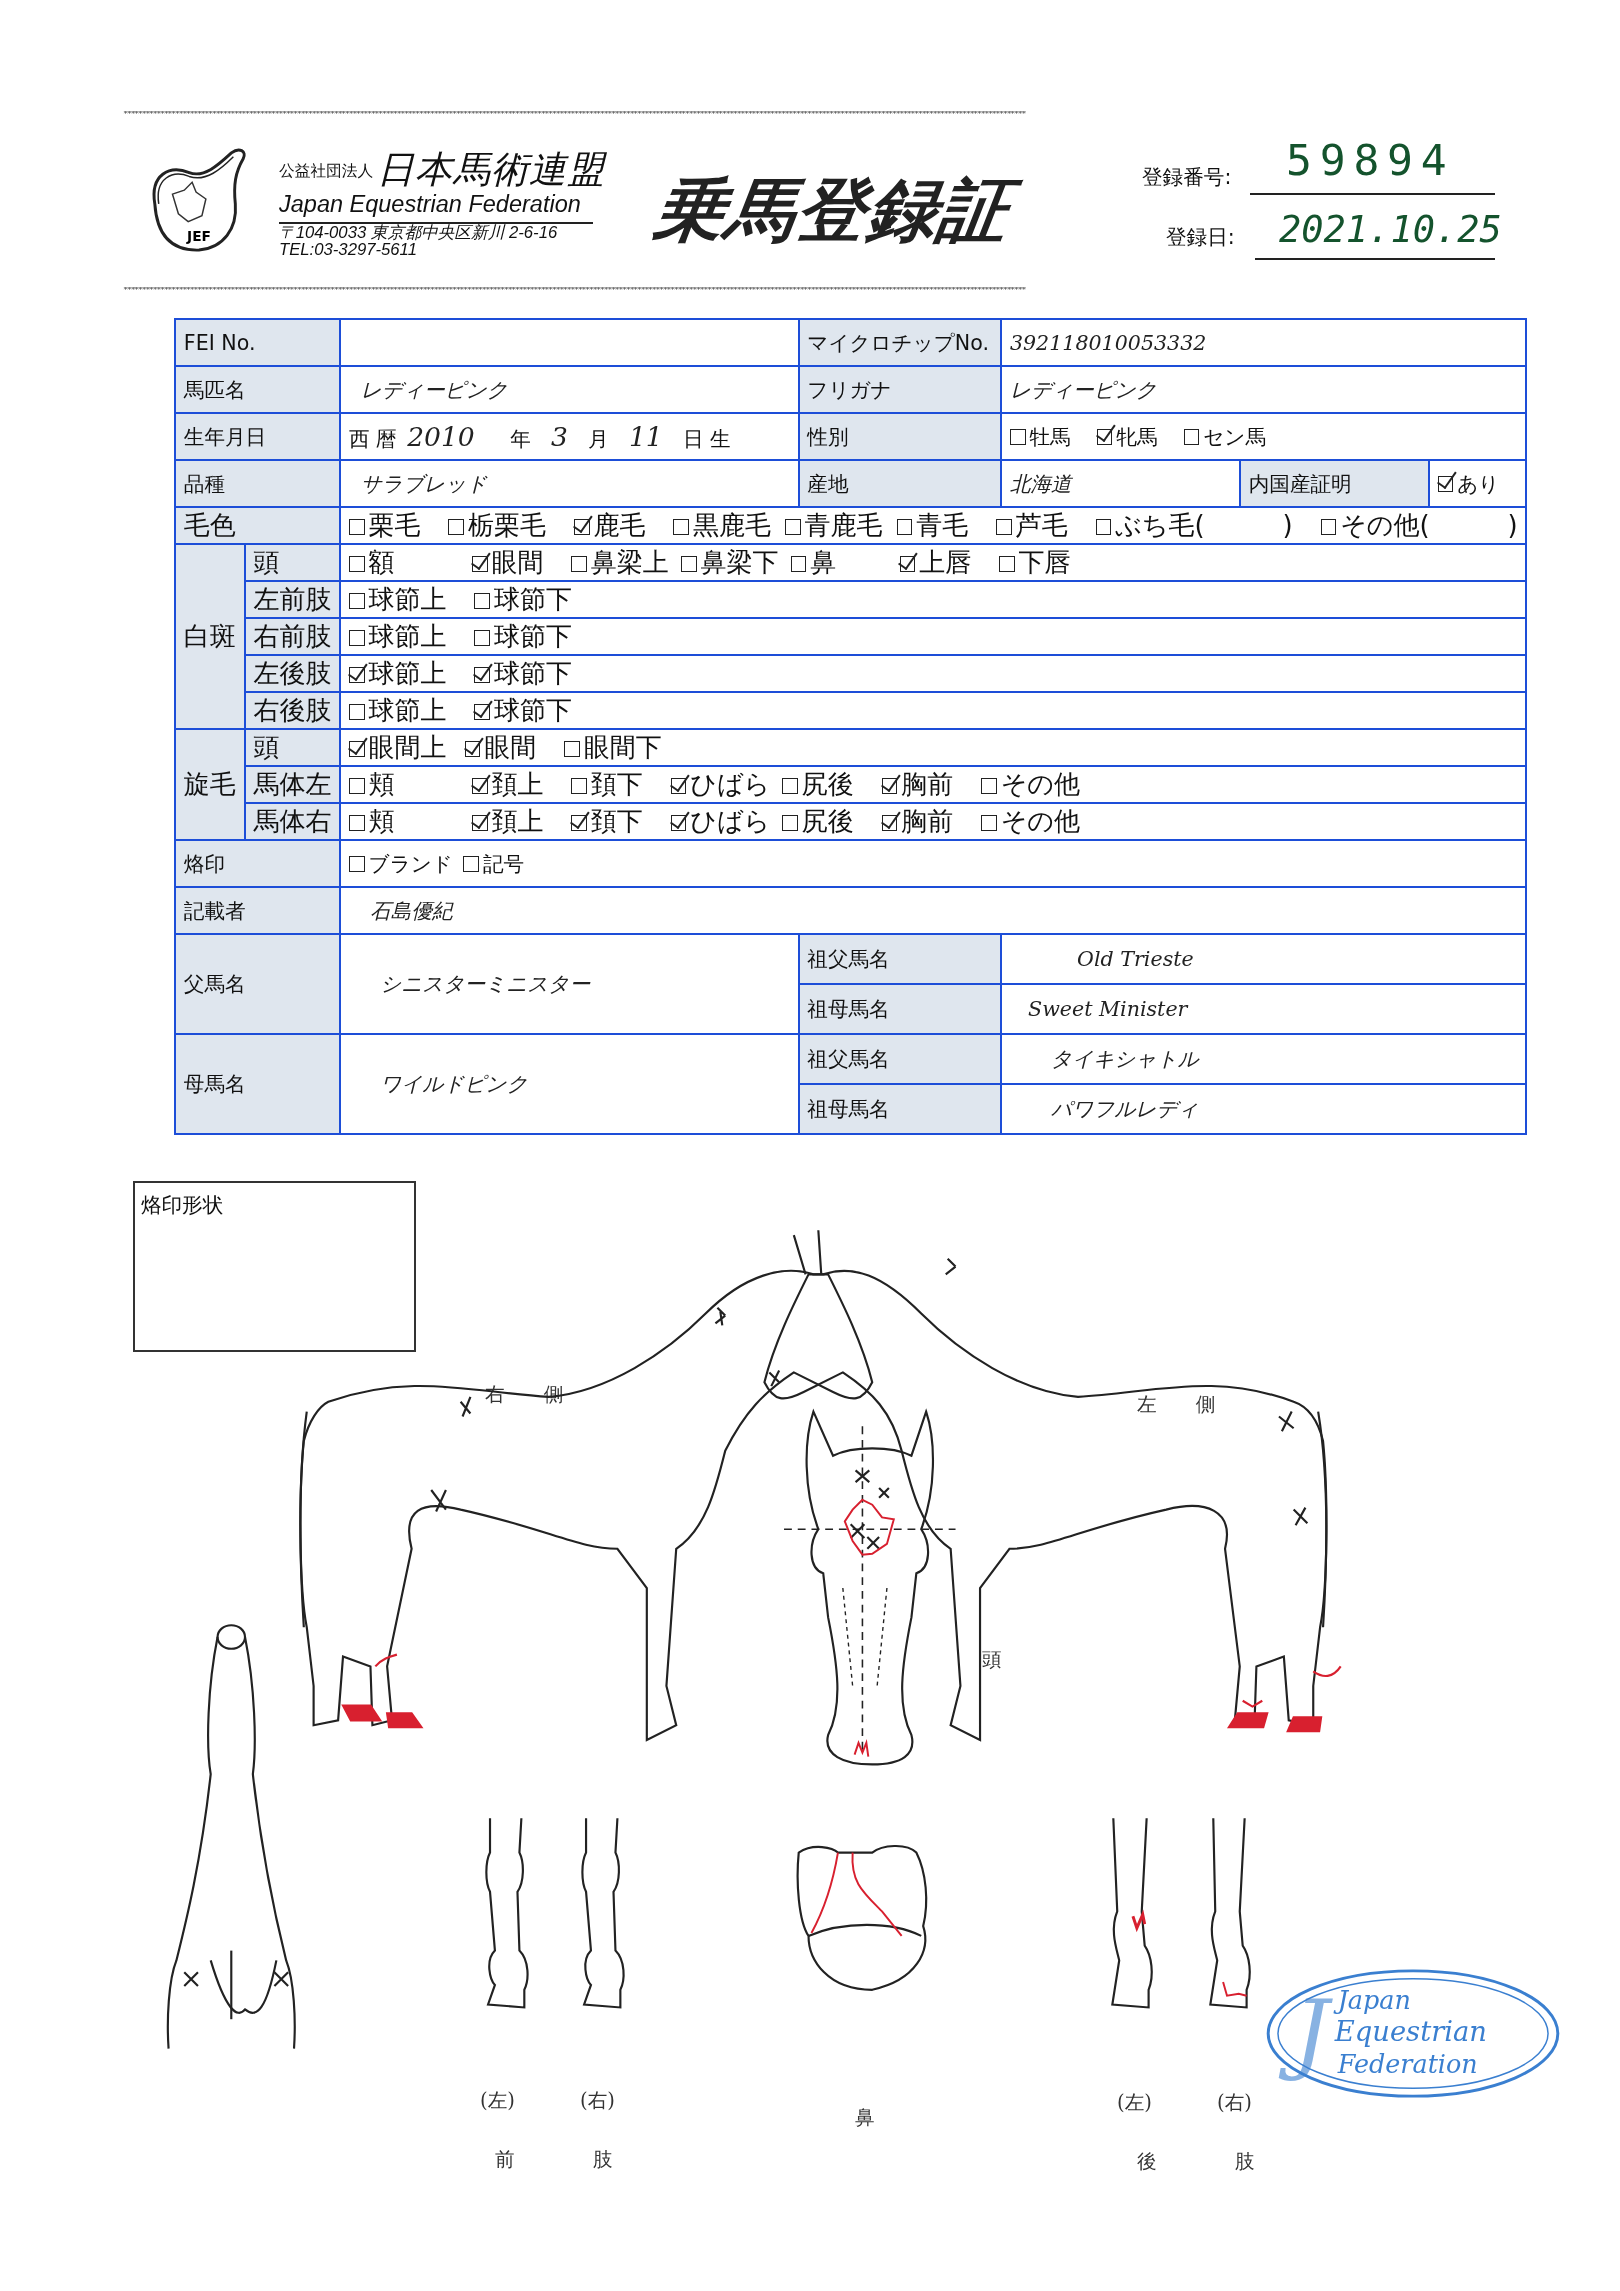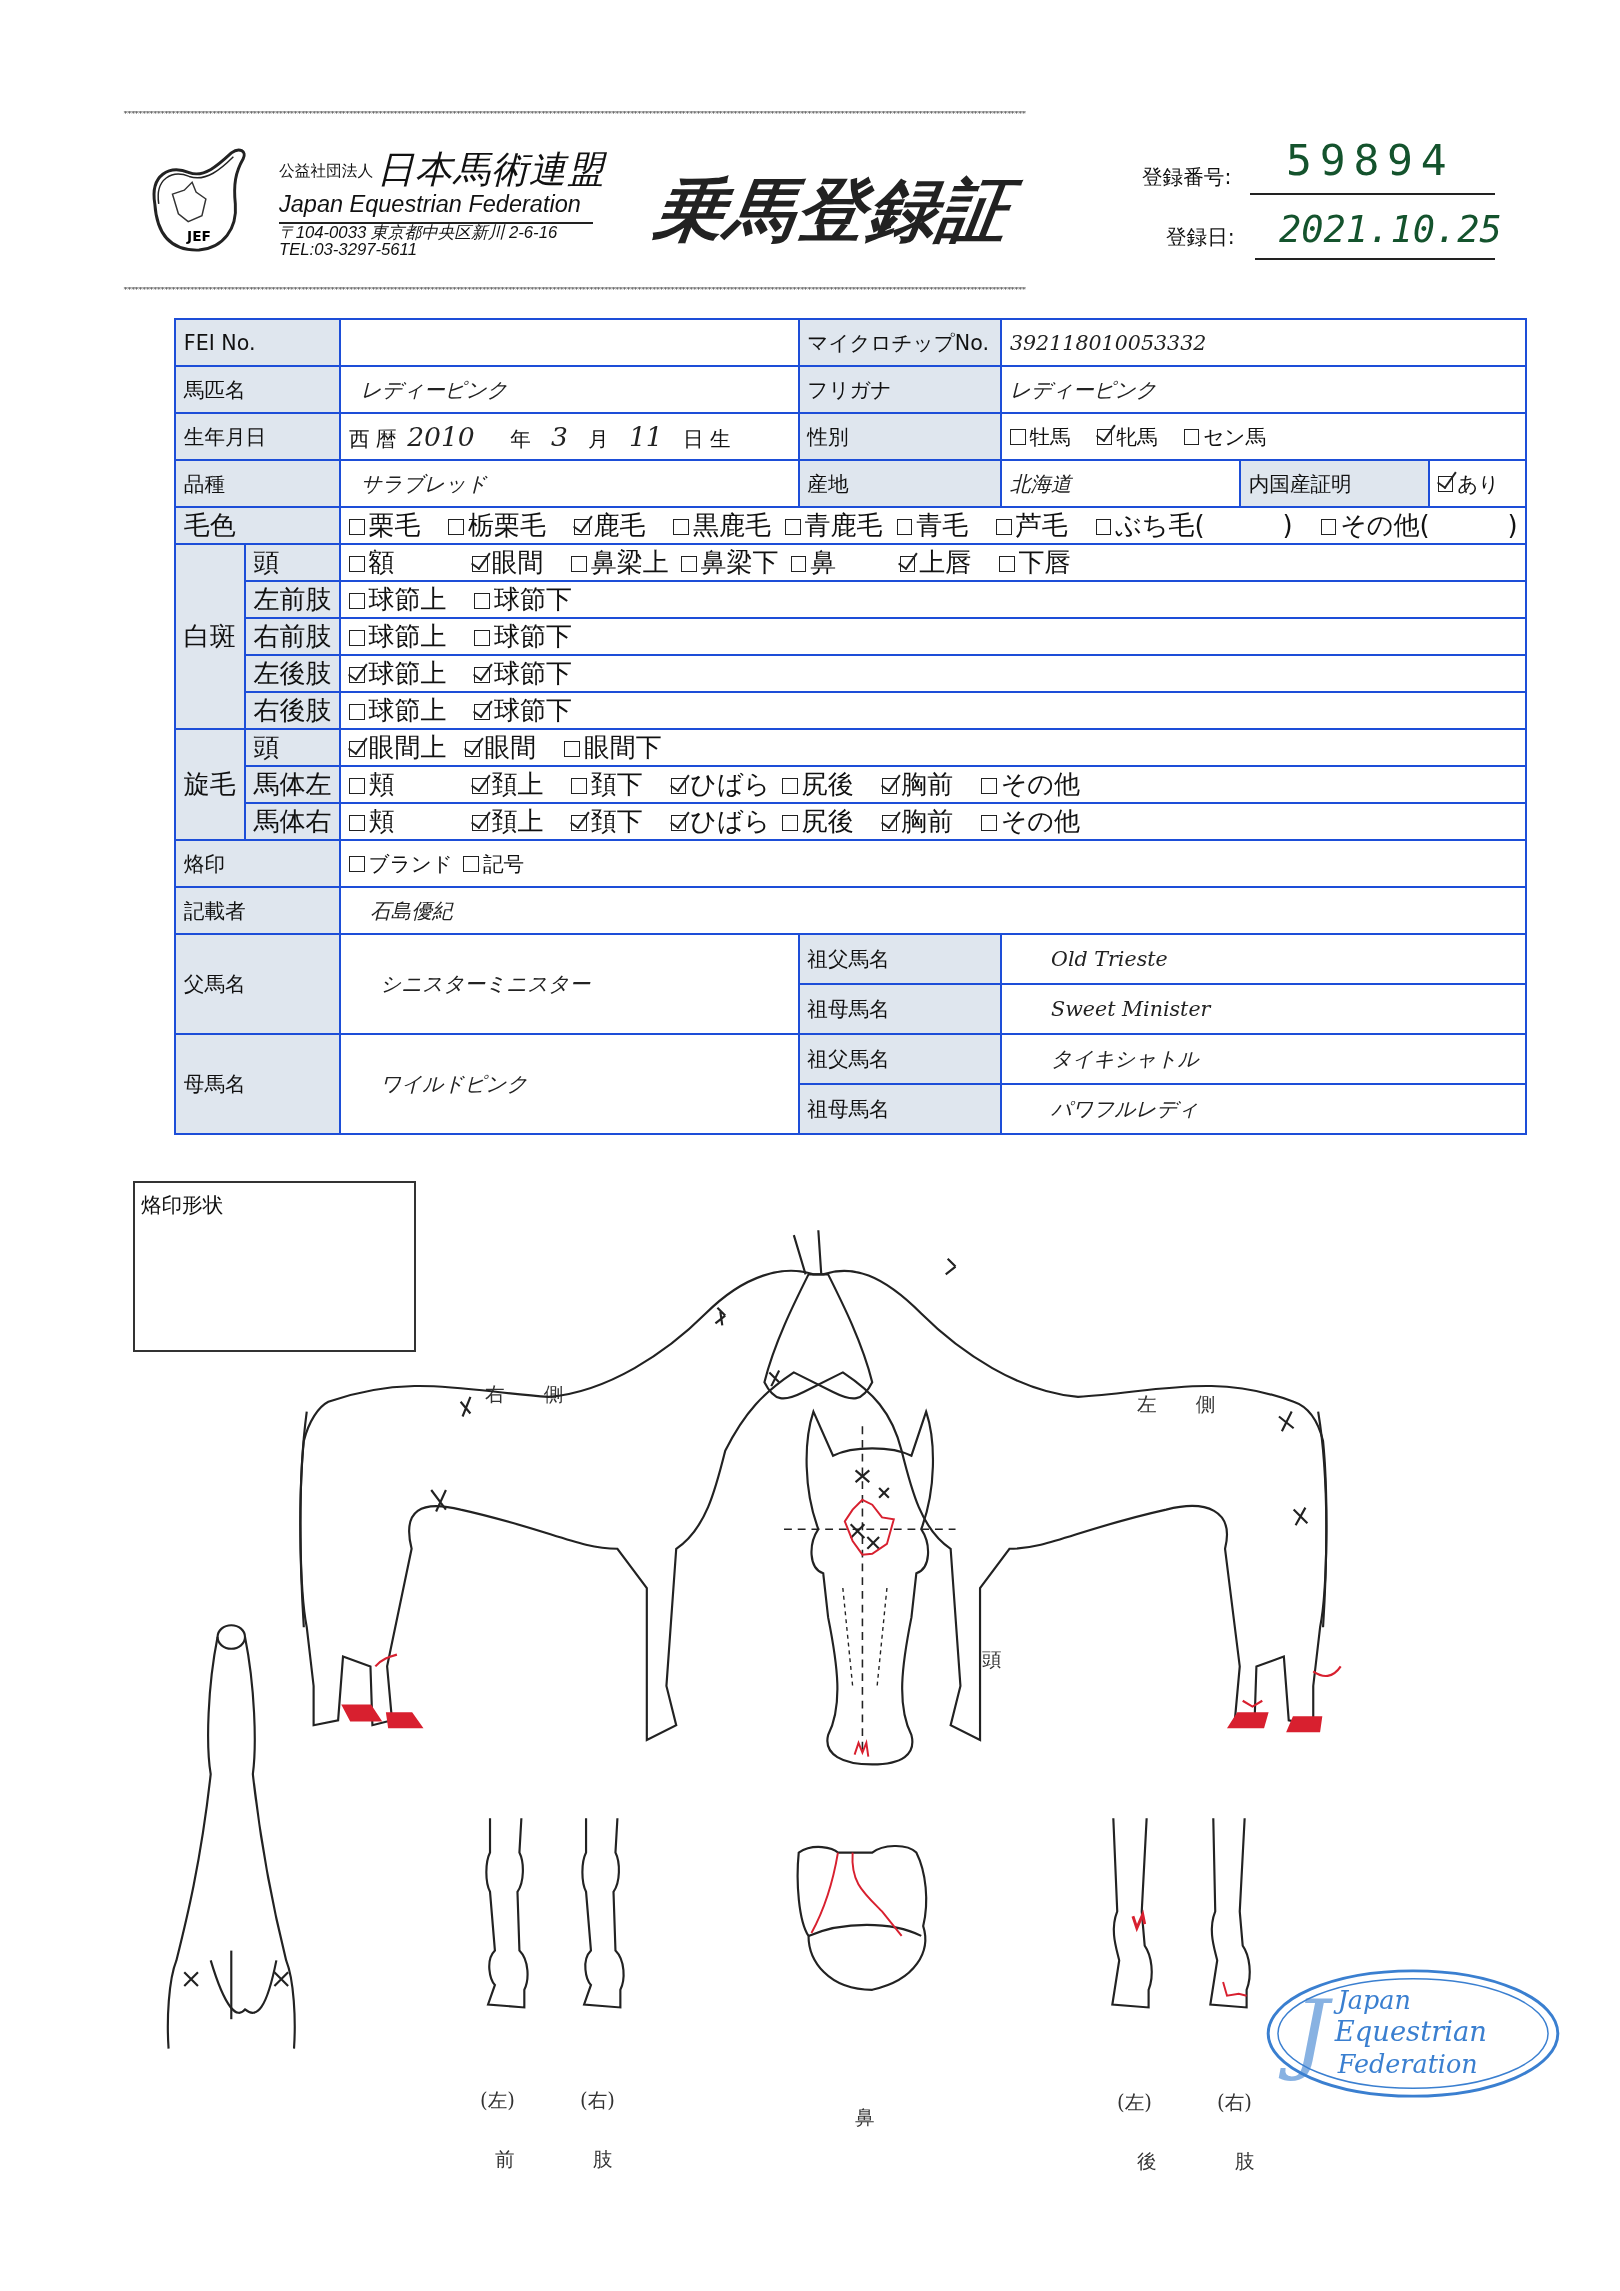--- a/index.html
+++ b/index.html
@@ -213,25 +213,25 @@
     </td>
   </tr>
   <tr>
     <td class="lbl" colspan="2">記載者</td>
     <td colspan="5" class="hw" style="padding-left:29px">石島優紀</td>
   </tr>
   <tr>
     <td class="lbl" colspan="2" rowspan="2">父馬名</td>
     <td rowspan="2" class="hw" style="padding-left:39px;height:98px">シニスターミニスター</td>
     <td class="lbl">祖父馬名</td>
-    <td colspan="3" class="hw" style="padding-left:49px">Old Trieste</td>
+    <td colspan="3" class="hw" style="padding-left:75px">Old Trieste</td>
   </tr>
   <tr>
     <td class="lbl">祖母馬名</td>
-    <td colspan="3" class="hw" style="padding-left:49px">Sweet Minister</td>
+    <td colspan="3" class="hw" style="padding-left:26px">Sweet Minister</td>
   </tr>
   <tr>
     <td class="lbl" colspan="2" rowspan="2">母馬名</td>
     <td rowspan="2" class="hw" style="padding-left:39px;height:98px">ワイルドピンク</td>
     <td class="lbl">祖父馬名</td>
     <td colspan="3" class="hw" style="padding-left:49px">タイキシャトル</td>
   </tr>
   <tr>
     <td class="lbl">祖母馬名</td>
     <td colspan="3" class="hw" style="padding-left:49px">パワフルレディ</td>

